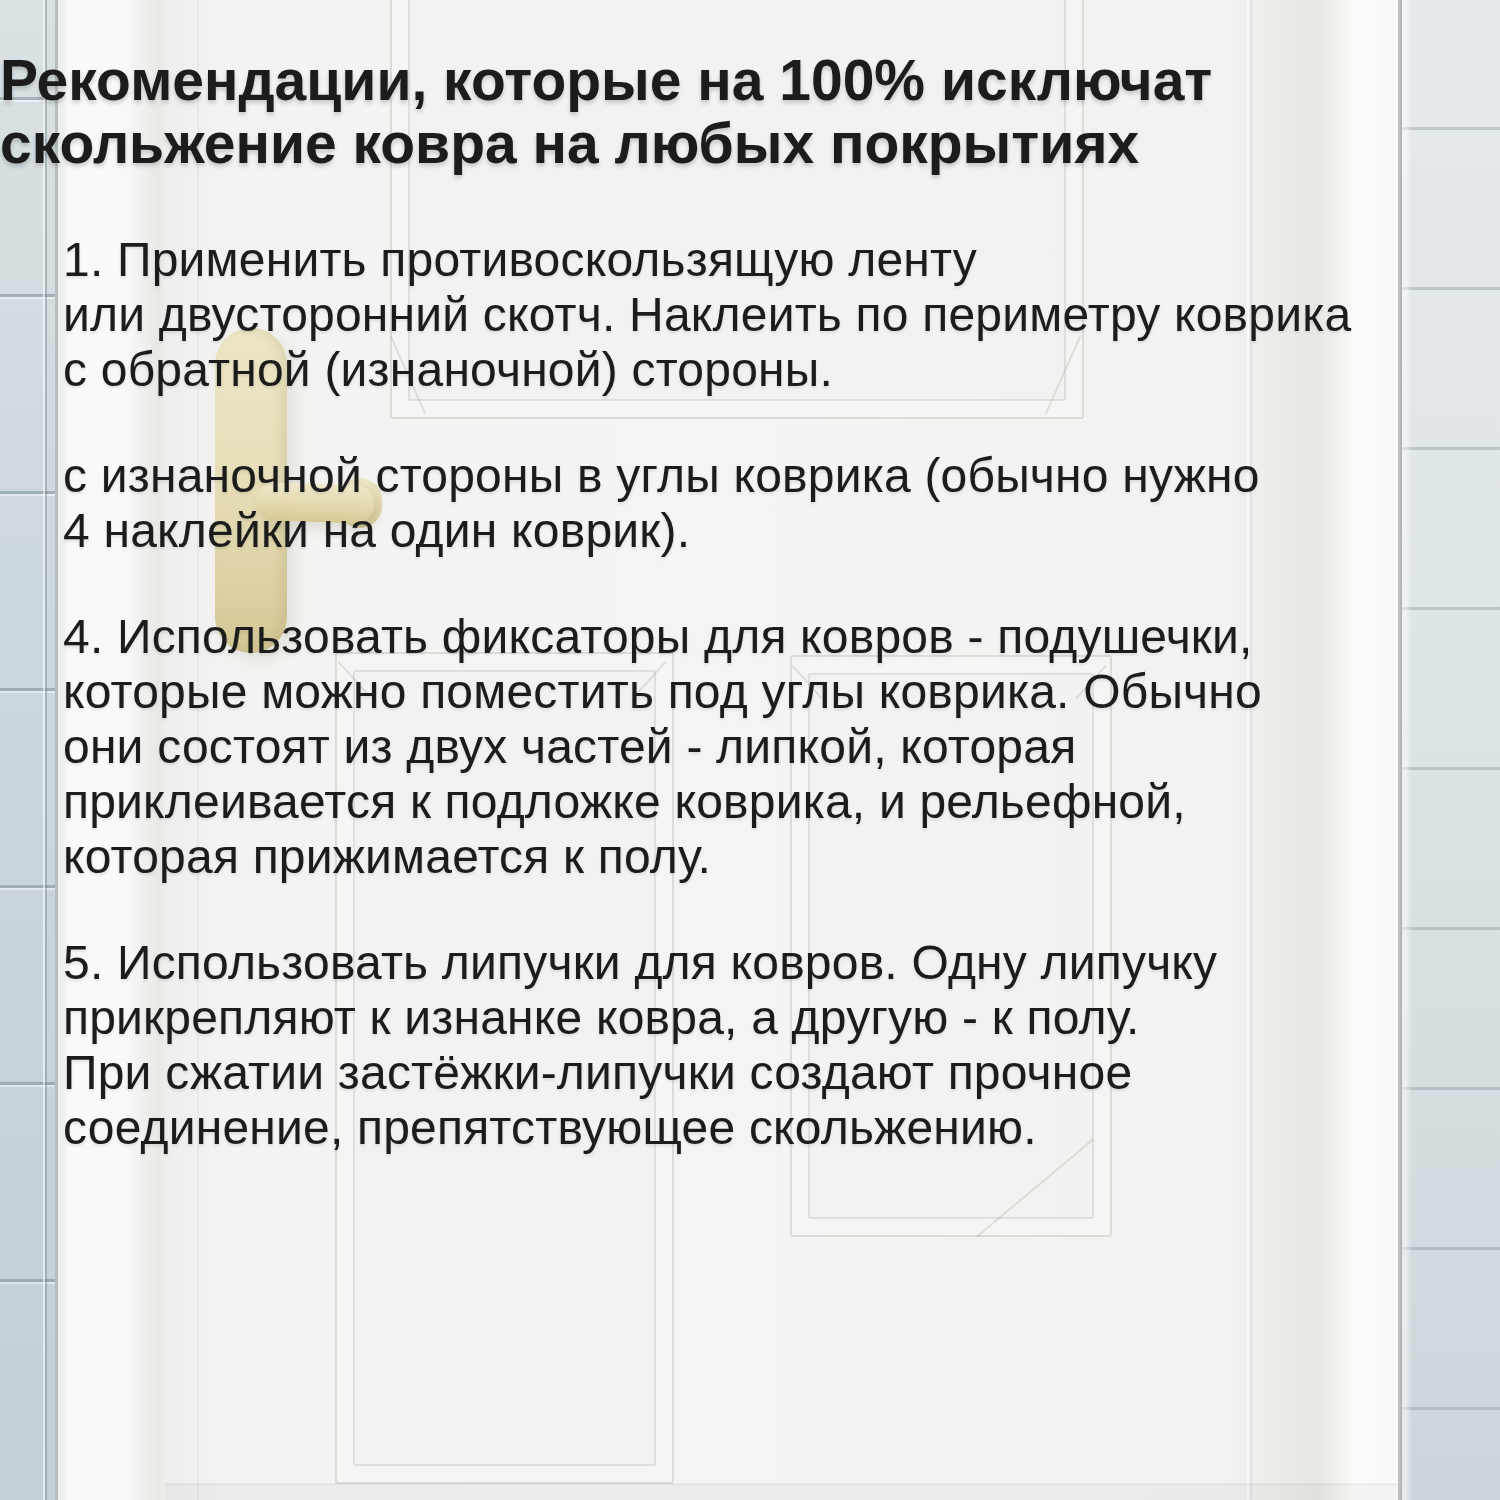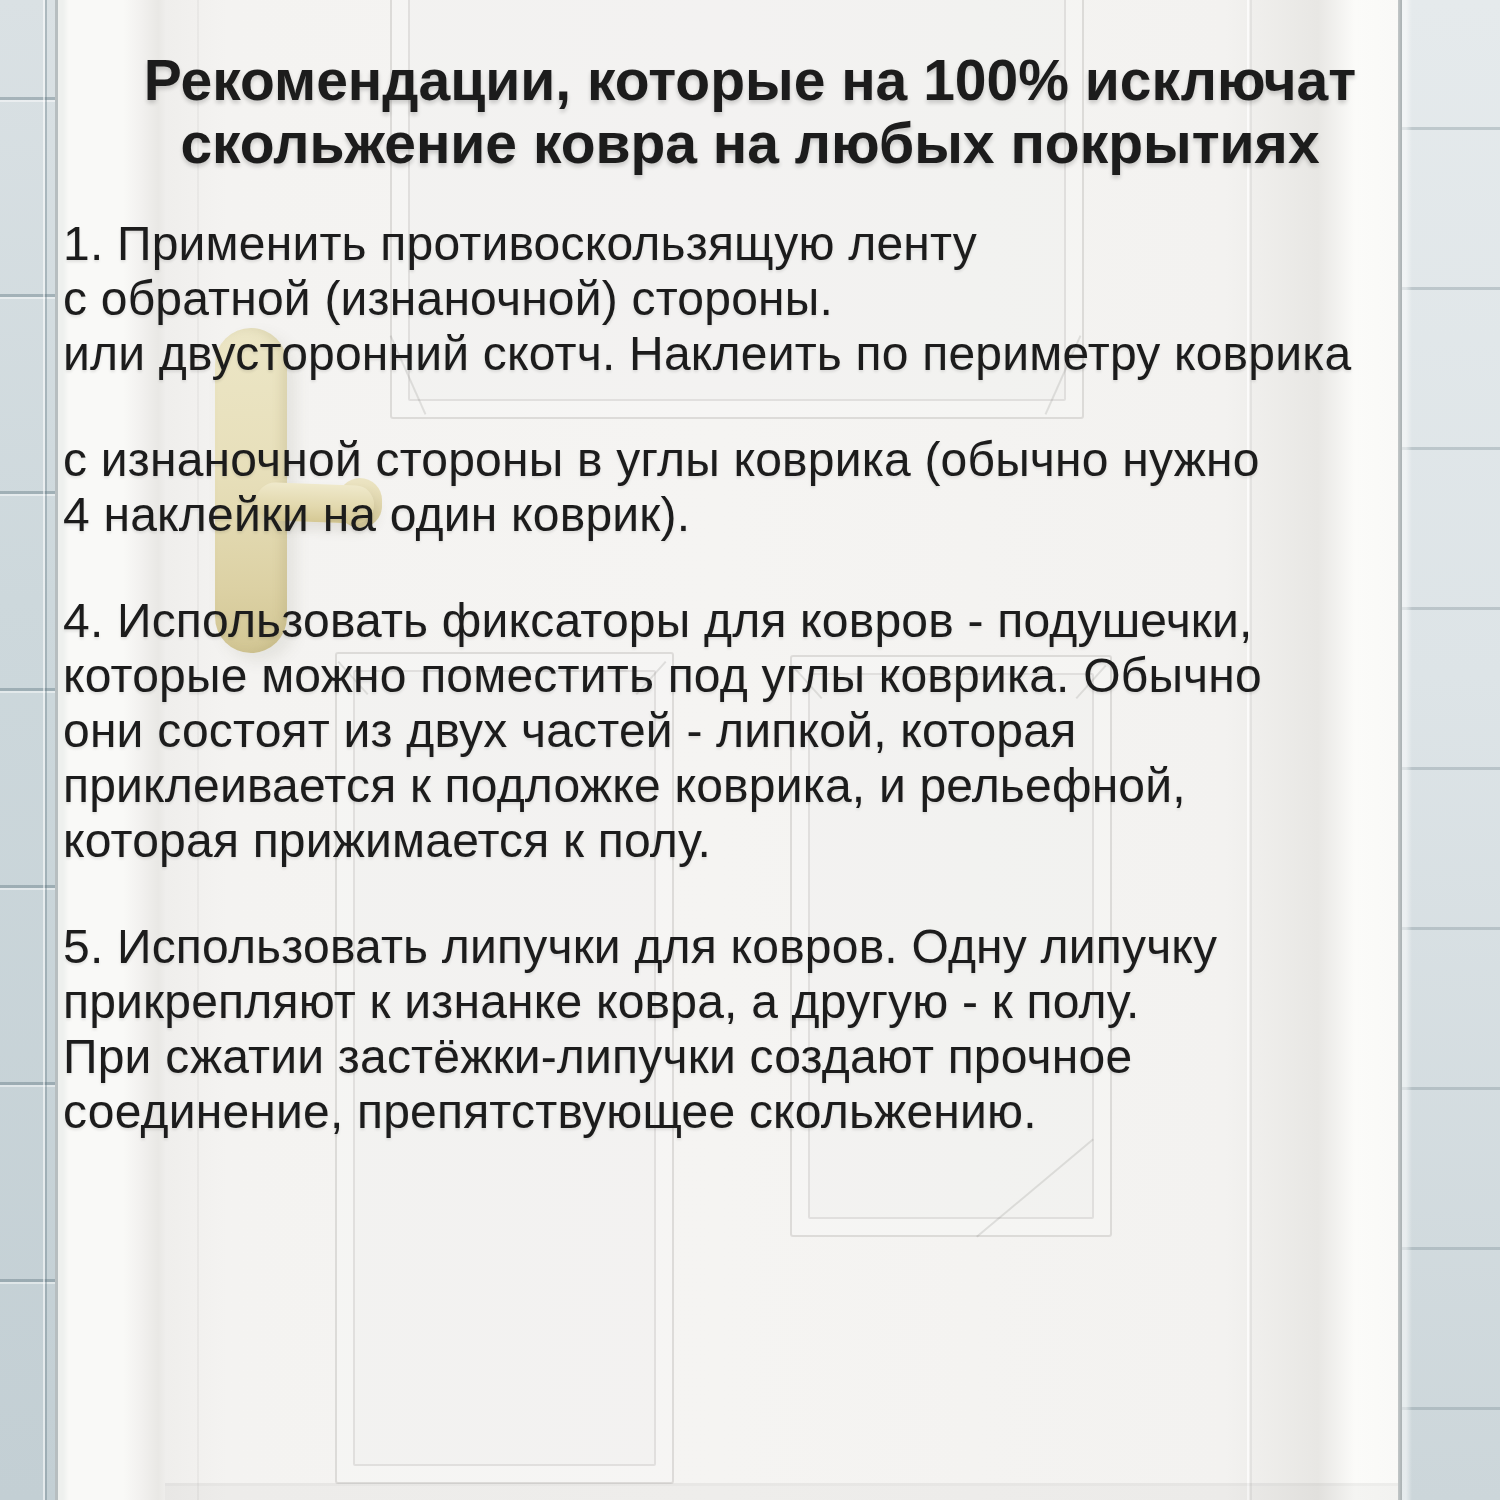--- a/index.html
+++ b/index.html
@@ -97,33 +97,32 @@
     box-shadow:4px 8px 12px rgba(90,85,55,.12);
   }
   .handle-knob{
     position:absolute;left:338px;top:478px;width:44px;height:50px;
     border-radius:22px;
     background:linear-gradient(180deg,#ece5c4,#d8cc9b);
   }
   
   .title{
     position:absolute;left:0;right:0;top:49px;
-    text-align:center;
     font-size:57px;line-height:63px;font-weight:bold;
     color:var(--text,#161616);
     text-shadow:0 3px 4px rgba(0,0,0,.18);
   }
   .body-text{
     position:absolute;left:63px;top:216px;right:20px;
     font-size:48px;line-height:55px;font-weight:normal;
     letter-spacing:.2px;
     color:var(--text,#1c1c1c);
     text-shadow:0 2px 3px rgba(0,0,0,.10);
   }
-  .item{margin:0 0 51px 0;}
+  .item{margin:16px 0 51px 0;}
   .line{white-space:nowrap;}
 </style>
 </head>
 <body>
 
 <div class="stage">
 
   <div class="wall-left"></div>
   <div class="door-frame"></div>
   <div class="door"></div>
@@ -158,22 +157,22 @@
   <div class="wall-right"></div>
 
   <div class="title">
     <div class="line">Рекомендации, которые на 100% исключат</div>
     <div class="line">скольжение ковра на любых покрытиях</div>
   </div>
 
   <div class="body-text">
     <div class="item">
       <div class="line">1. Применить противоскользящую ленту</div>
+      <div class="line">или двусторонний скотч. Наклеить по периметру коврика</div>
       <div class="line">с обратной (изнаночной) стороны.</div>
-      <div class="line">или двусторонний скотч. Наклеить по периметру коврика</div>
     </div>
     <div class="item">
       <div class="line">с изнаночной стороны в углы коврика (обычно нужно</div>
       <div class="line">4 наклейки на один коврик).</div>
     </div>
     <div class="item">
       <div class="line">4. Использовать фиксаторы для ковров - подушечки,</div>
       <div class="line">которые можно поместить под углы коврика. Обычно</div>
       <div class="line">они состоят из двух частей - липкой, которая</div>
       <div class="line">приклеивается к подложке коврика, и рельефной,</div>

